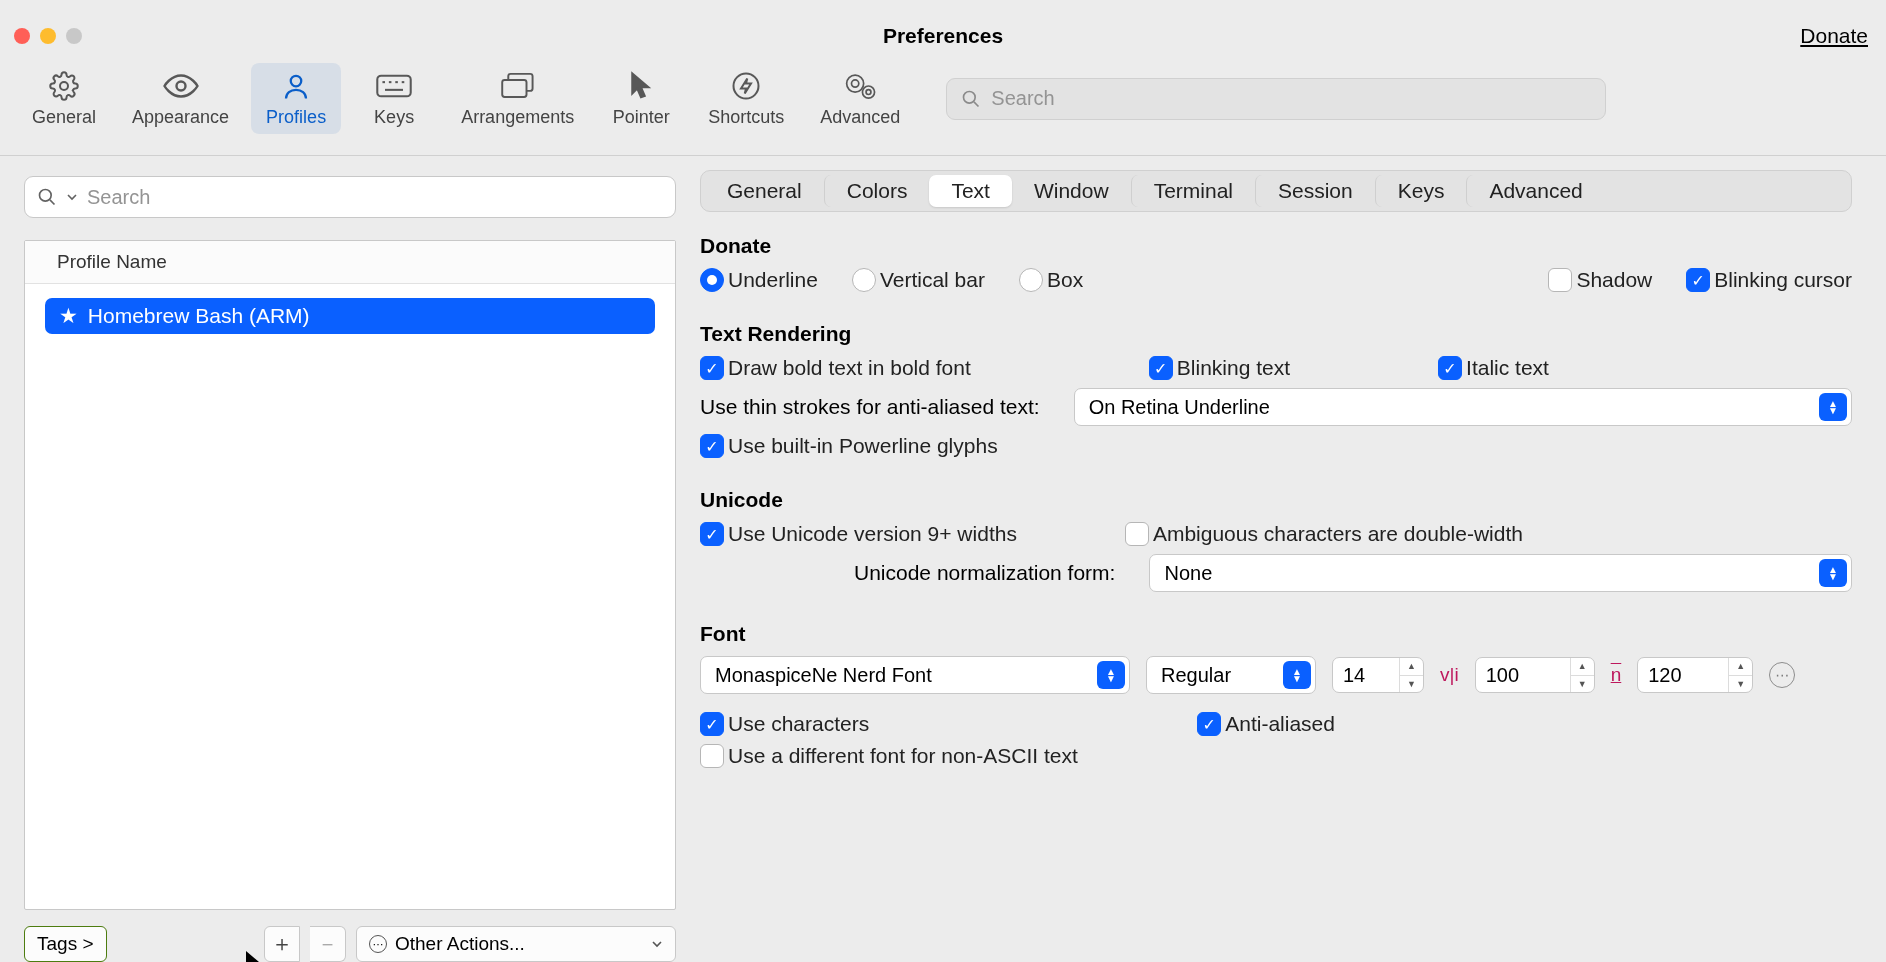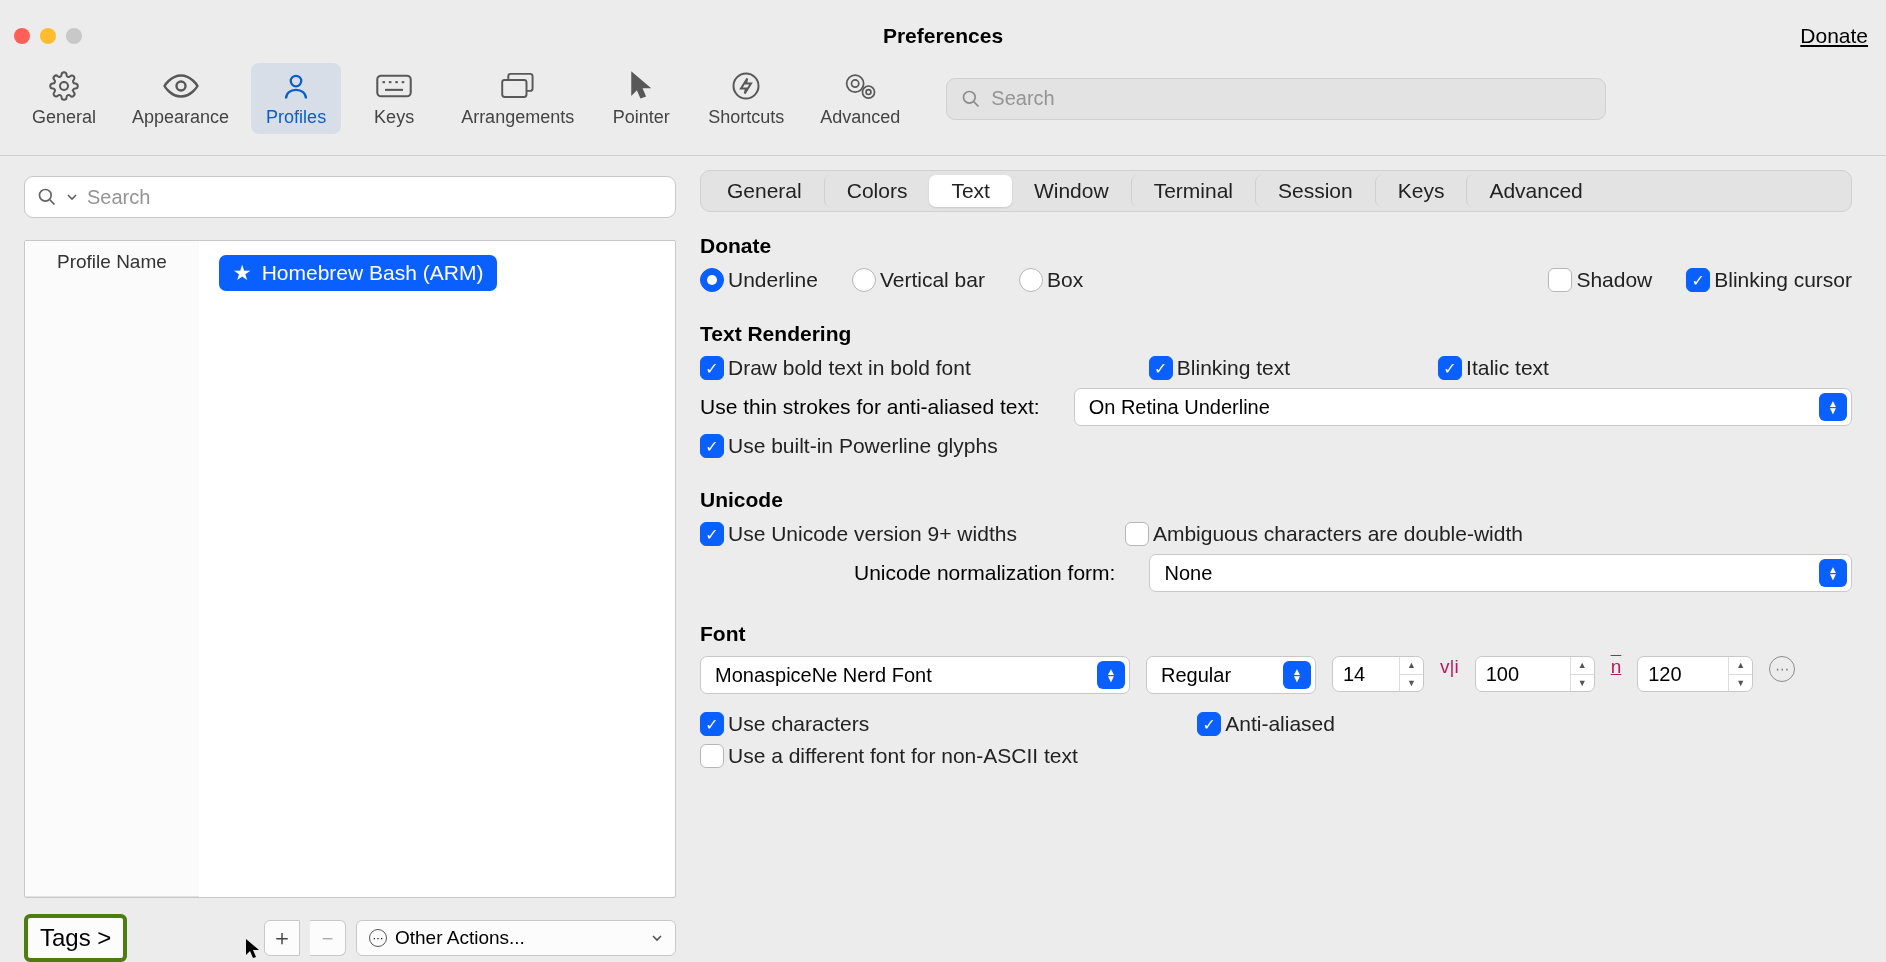--- a/index.html
+++ b/index.html
@@ -25,28 +25,28 @@
 .tb-search input { border: none; background: transparent; flex: 1; font-size: 20px; color: #333; }
 .tb-search input::placeholder { color: #949494; }
 
 
 .main { display: flex; height: 822px; }
 .sidebar { width: 700px; padding: 20px 24px 16px 24px; display: flex; flex-direction: column; }
 .profile-search { height: 42px; background: #fff; border: 1px solid #c8c8c8; border-radius: 9px; display: flex; align-items: center; padding: 0 12px; gap: 10px; }
 .profile-search input { border: none; flex: 1; font-size: 20px; }
 .profile-search input::placeholder { color: #949494; }
 
-.profile-list { margin-top: 22px; flex: 1; border: 1px solid #c8c8c8; border-radius: 2px; background: #fff; overflow: hidden; display: flex; flex-direction: row; }
+.profile-list { margin-top: 22px; flex: 1; border: 1px solid #c8c8c8; border-radius: 2px; background: #fff; overflow: hidden; display: flex; flex-direction: column; }
 .profile-header { padding: 10px 32px; font-size: 19px; color: #333; border-bottom: 1px solid #e2e2e2; background: #fbfbfb; }
 .profile-items { padding: 14px 20px; }
 .profile-row { background: #0a60ff; color: #fff; border-radius: 7px; padding: 6px 14px; display: flex; align-items: center; gap: 10px; font-size: 21px; }
 .star-icon { color: #fff; }
 
 .sidebar-actions { display: flex; align-items: center; gap: 10px; margin-top: 16px; }
-.tags-btn { border: 4px solid #4d7c0f; background: #fcfcfc; border-radius: 6px; padding: 6px 12px; font-size: 24px; }
+.tags-btn { border: 1px solid #4d7c0f; background: #fcfcfc; border-radius: 6px; padding: 6px 12px; font-size: 19px; }
 .spacer { flex: 1; }
 .sq-btn { width: 36px; height: 36px; border: 1px solid #c8c8c8; background:#fcfcfc; border-radius: 6px 0 0 6px; display:flex; align-items:center; justify-content:center; font-size:22px; color:#444; }
 .sq-btn.minus { border-radius: 0 6px 6px 0; border-left:none; color:#aaa; }
 .other-actions { border: 1px solid #c8c8c8; background:#fcfcfc; border-radius:6px; padding:6px 12px; font-size:19px; display:flex; align-items:center; gap:8px; width:320px; }
 .other-actions .chev { margin-left:auto; }
 .cursor-arrow { position:absolute; pointer-events:none; }
 
 
 .panel { flex: 1; padding: 14px 34px 16px 0; display:flex; flex-direction:column; }
 
@@ -72,21 +72,21 @@
 
 .select { background:#fff; border:1px solid #c8c8c8; border-radius:7px; display:flex; align-items:center; padding:4px 4px 4px 14px; font-size:20px; gap:10px; }
 .select .sel-btn { width:28px; height:28px; border-radius:6px; background:#0a60ff; color:#fff; display:flex; flex-direction:column; align-items:center; justify-content:center; margin-left:auto; font-size:10px; line-height:7px; }
 
 
 .stepper { background:#fff; border:1px solid #c8c8c8; border-radius:7px; display:flex; align-items:center; padding:0 0 0 10px; font-size:20px; height:36px; }
 .stepper .st-btns { width:24px; height:100%; border-left:1px solid #dcdcdc; display:flex; flex-direction:column; }
 .stepper .st-btns span { flex:1; display:flex; align-items:center; justify-content:center; font-size:9px; color:#555; }
 .stepper .st-btns span:first-child { border-bottom:1px solid #dcdcdc; }
 
-.font-row { display:flex; align-items:flex-start; gap:16px; }
+.font-row { display:flex; align-items:center; gap:16px; }
 .glyph-label { font-size:19px; color:#be185d; text-decoration:none; }
 .gear-circle { width:26px; height:26px; border-radius:50%; border:1.5px solid #8d8d8d; display:flex; align-items:center; justify-content:center; font-size:14px; color:#7a7a7a; }
 
 svg { display:block; }
 .label-txt { font-size:21px; }
 </style>
 </head>
 <body>
 
 <div class="titlebar">

